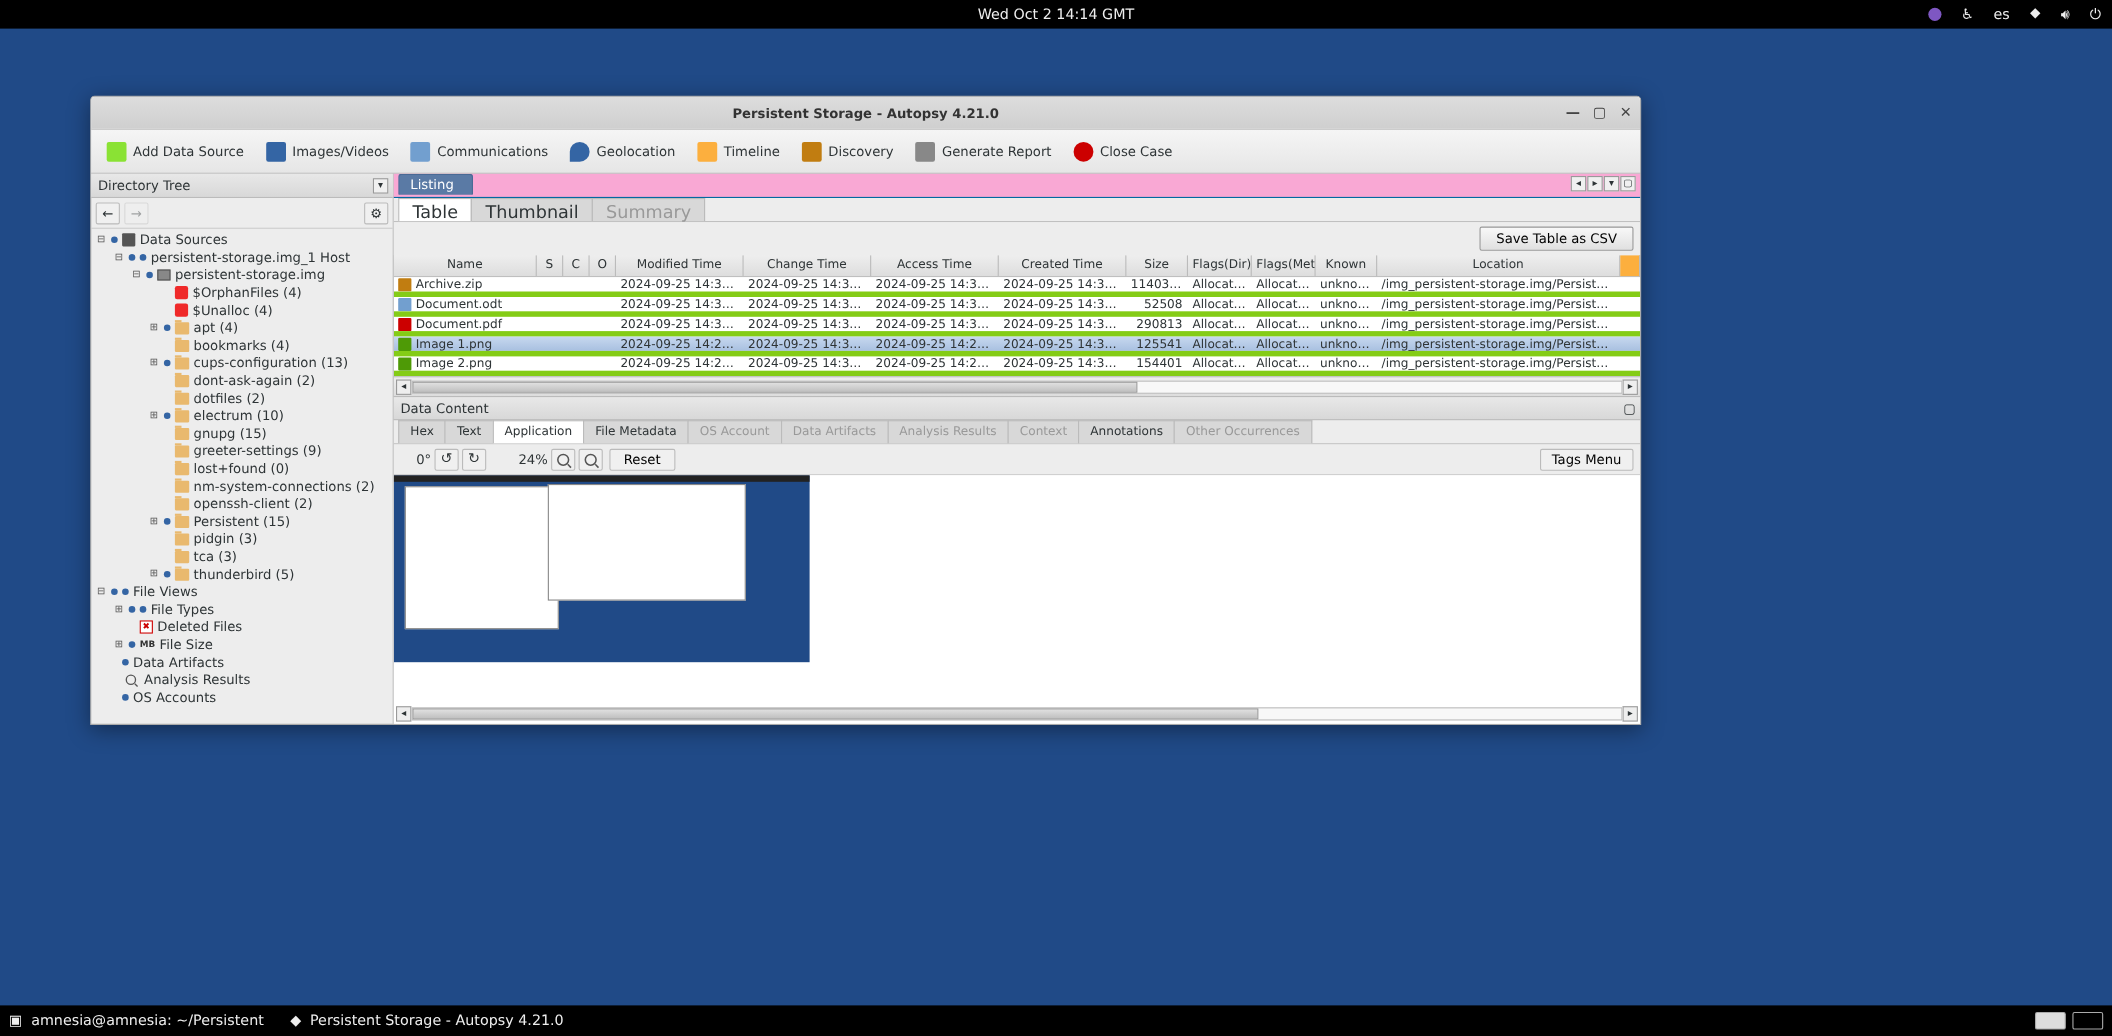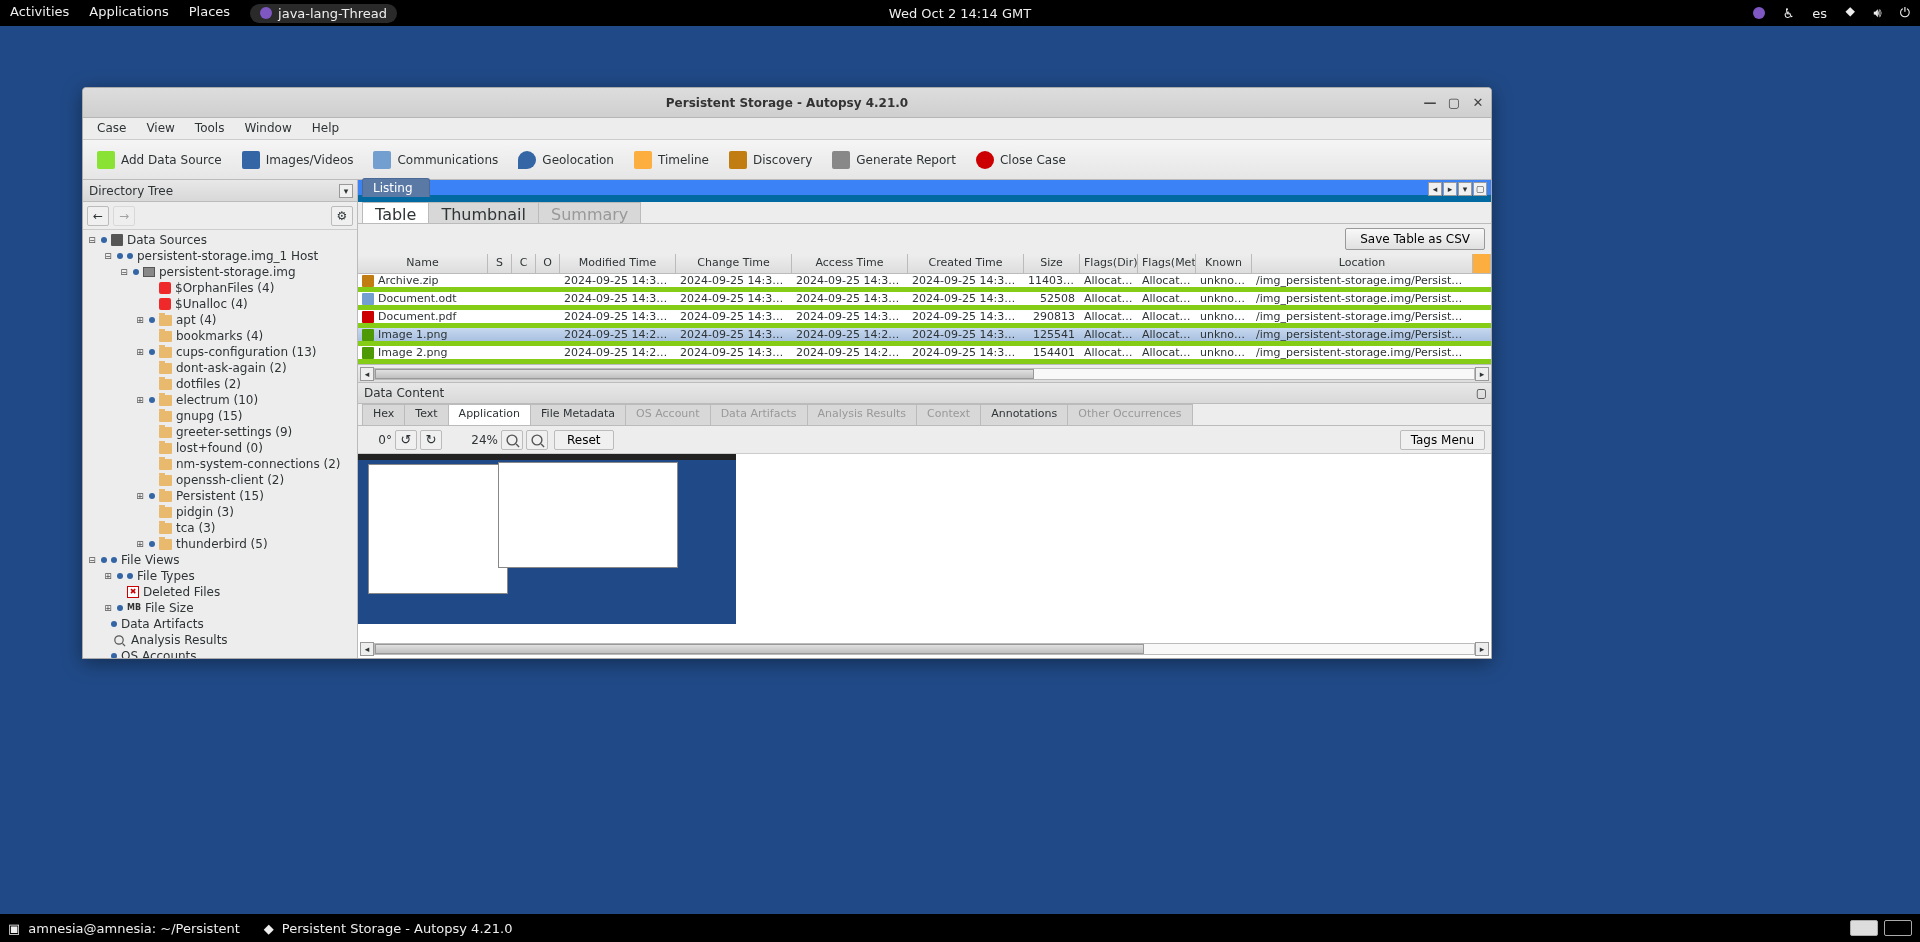--- a/index.html
+++ b/index.html
@@ -49,21 +49,21 @@
 .folder-icon { width: 13px; height: 11px; background: #e9b96e; border-radius: 1px; position: relative; }
 .folder-icon::before { content: ''; position: absolute; top: -2px; left: 0; width: 6px; height: 2px; background: #e9b96e; }
 .db-icon { width: 12px; height: 12px; background: #555; border-radius: 1px; }
 .disk-icon { width: 12px; height: 10px; background: #888; border: 1px solid #555; }
 .v-icon { width: 12px; height: 12px; background: #ef2929; border-radius: 2px; }
 .x-icon { width: 12px; height: 12px; background: #fff; border: 1px solid #cc0000; color: #cc0000; font-size: 8px; text-align: center; line-height: 10px; }
 .mb-icon { width: 14px; height: 10px; font-size: 8px; font-weight: bold; color: #333; }
 
 .right-area { flex: 1; display: flex; flex-direction: column; min-width: 0; }
 
-.listing-tabbar { height: 22px; background: #3b82f6; border-bottom: 7px solid #0369a1; display: flex; align-items: center; padding: 0 4px; position: relative; }
+.listing-tabbar { height: 22px; background: #f9a8d4; border-bottom: 1px solid #0369a1; display: flex; align-items: flex-start; padding: 0 4px; position: relative; }
 .listing-tab { background: #5a7aa5; color: #fff; padding: 2px 16px 2px 10px; font-size: 12px; border: 1px solid #4a6a95; border-bottom: none; border-radius: 3px 3px 0 0; cursor: pointer; }
 .tab-nav-group { position: absolute; right: 4px; top: 2px; display: flex; gap: 1px; }
 .tab-nav-btn { width: 14px; height: 14px; border: 1px solid #999; background: #f0f0f0; font-size: 9px; display: flex; align-items: center; justify-content: center; cursor: pointer; }
 
 .path-row { height: 22px; background: #ededed; border-bottom: 1px solid #ccc; display: flex; align-items: center; padding: 0 6px; font-size: 12px; }
 .results-count { margin-left: auto; }
 
 .view-tabs { height: 22px; background: #ededed; border-bottom: 1px solid #bbb; display: flex; padding-left: 4px; }
 .vtab { padding: 2px 12px; border: 1px solid #bbb; border-bottom: none; background: #d8d8d8; margin-right: -1px; font-size: 16px; cursor: pointer; }
 .vtab.active { background: #fff; }
@@ -112,29 +112,20 @@
 .w-flag { width: 58px; }
 .w-known{ width: 56px; }
 .w-loc  { flex: 1; min-width: 0; }
 .w-end  { width: 18px; background: #fcaf3e; }
 .tr { text-align: right; }
 </style>
 </head>
 <body>
 
 <div class="top-panel">
-  <div class="left-group">
-    <span class="item">Activities</span>
-    <span class="item">Applications</span>
-    <span class="item">Places</span>
-    <span class="item app-pill">
-      <span class="onion-icon"></span>
-      <span>java-lang-Thread</span>
-    </span>
-  </div>
   <div class="center-group item">Wed Oct 2  14:14 GMT</div>
   <div class="right-group">
     <span class="onion-icon"></span>
     <span>♿︎</span>
     <span>es</span>
     <span>⯁</span>
     <span>🔊︎</span>
     <span>⏻</span>
   </div>
 </div>
@@ -142,27 +133,20 @@
 <div class="app-window">
   <div class="titlebar">
     <span>Persistent Storage - Autopsy 4.21.0</span>
     <div class="titlebar-controls">
       <span class="ctl">—</span>
       <span class="ctl">▢</span>
       <span class="ctl">✕</span>
     </div>
   </div>
 
-  <div class="menubar">
-    <span class="menu-item">Case</span>
-    <span class="menu-item">View</span>
-    <span class="menu-item">Tools</span>
-    <span class="menu-item">Window</span>
-    <span class="menu-item">Help</span>
-  </div>
 
   <div class="toolbar">
     <div class="tbtn">
         <span class="tbi i-add"></span>
         <span>Add Data Source</span>
       </div>
     <div class="tbtn">
         <span class="tbi i-img"></span>
         <span>Images/Videos</span>
       </div>

